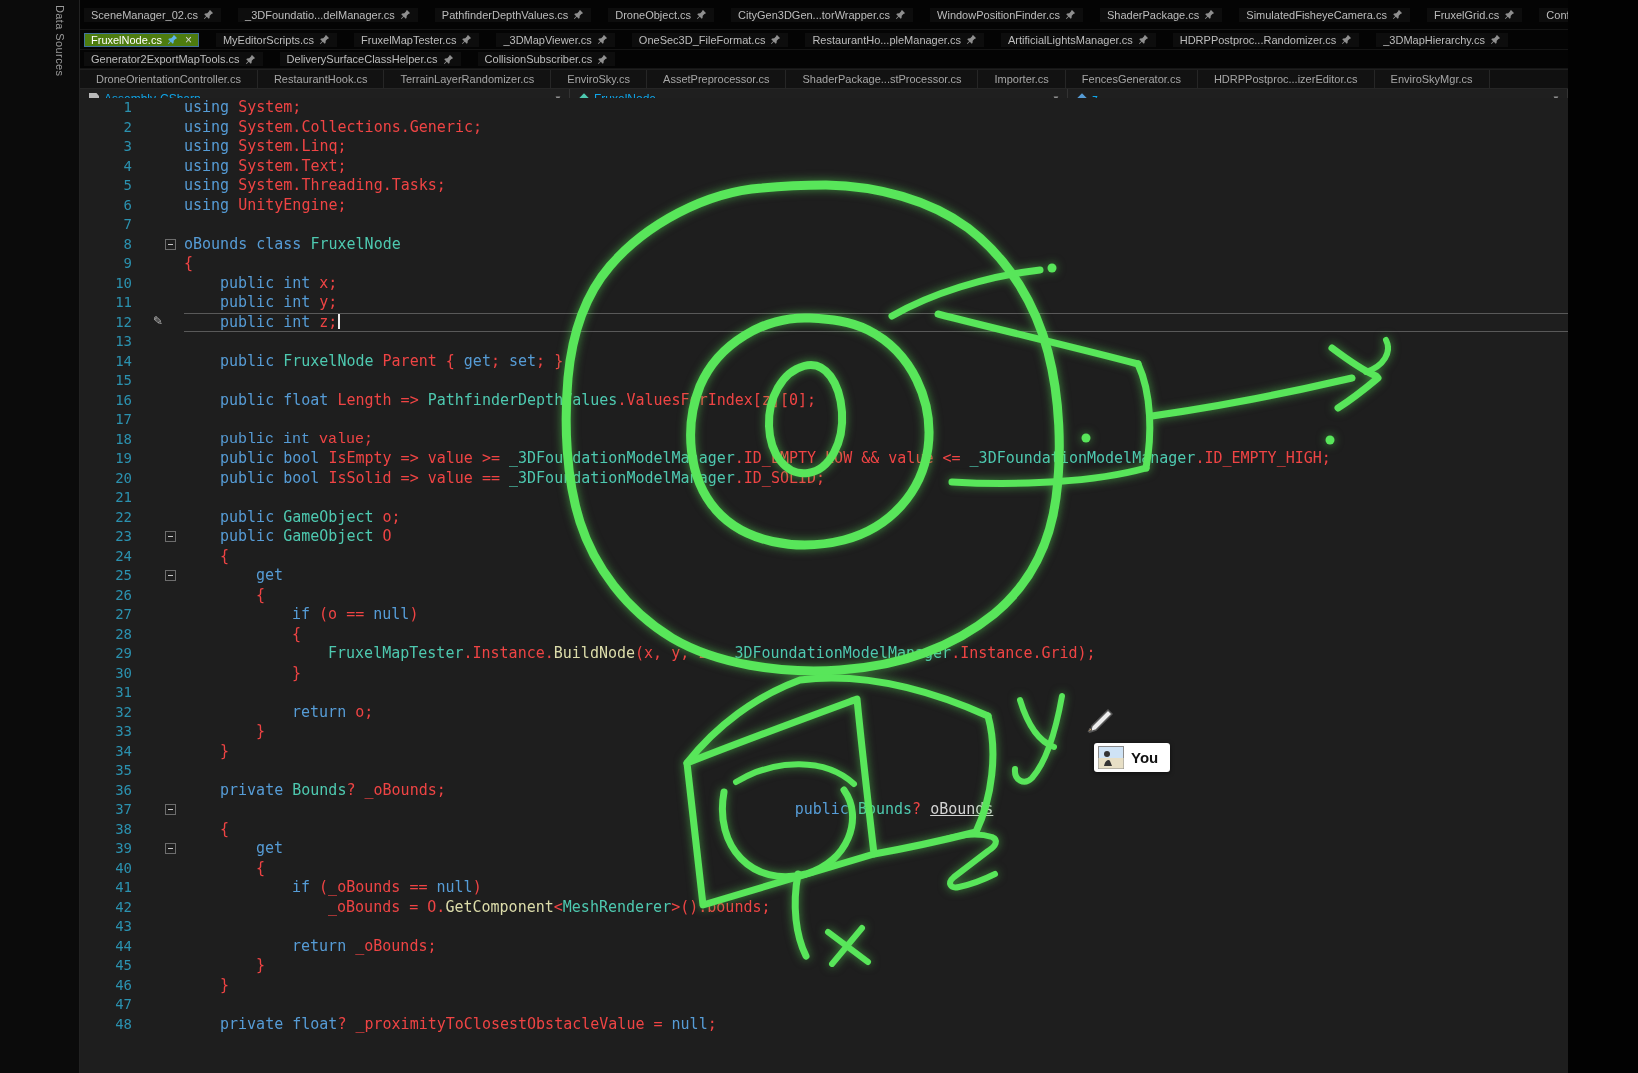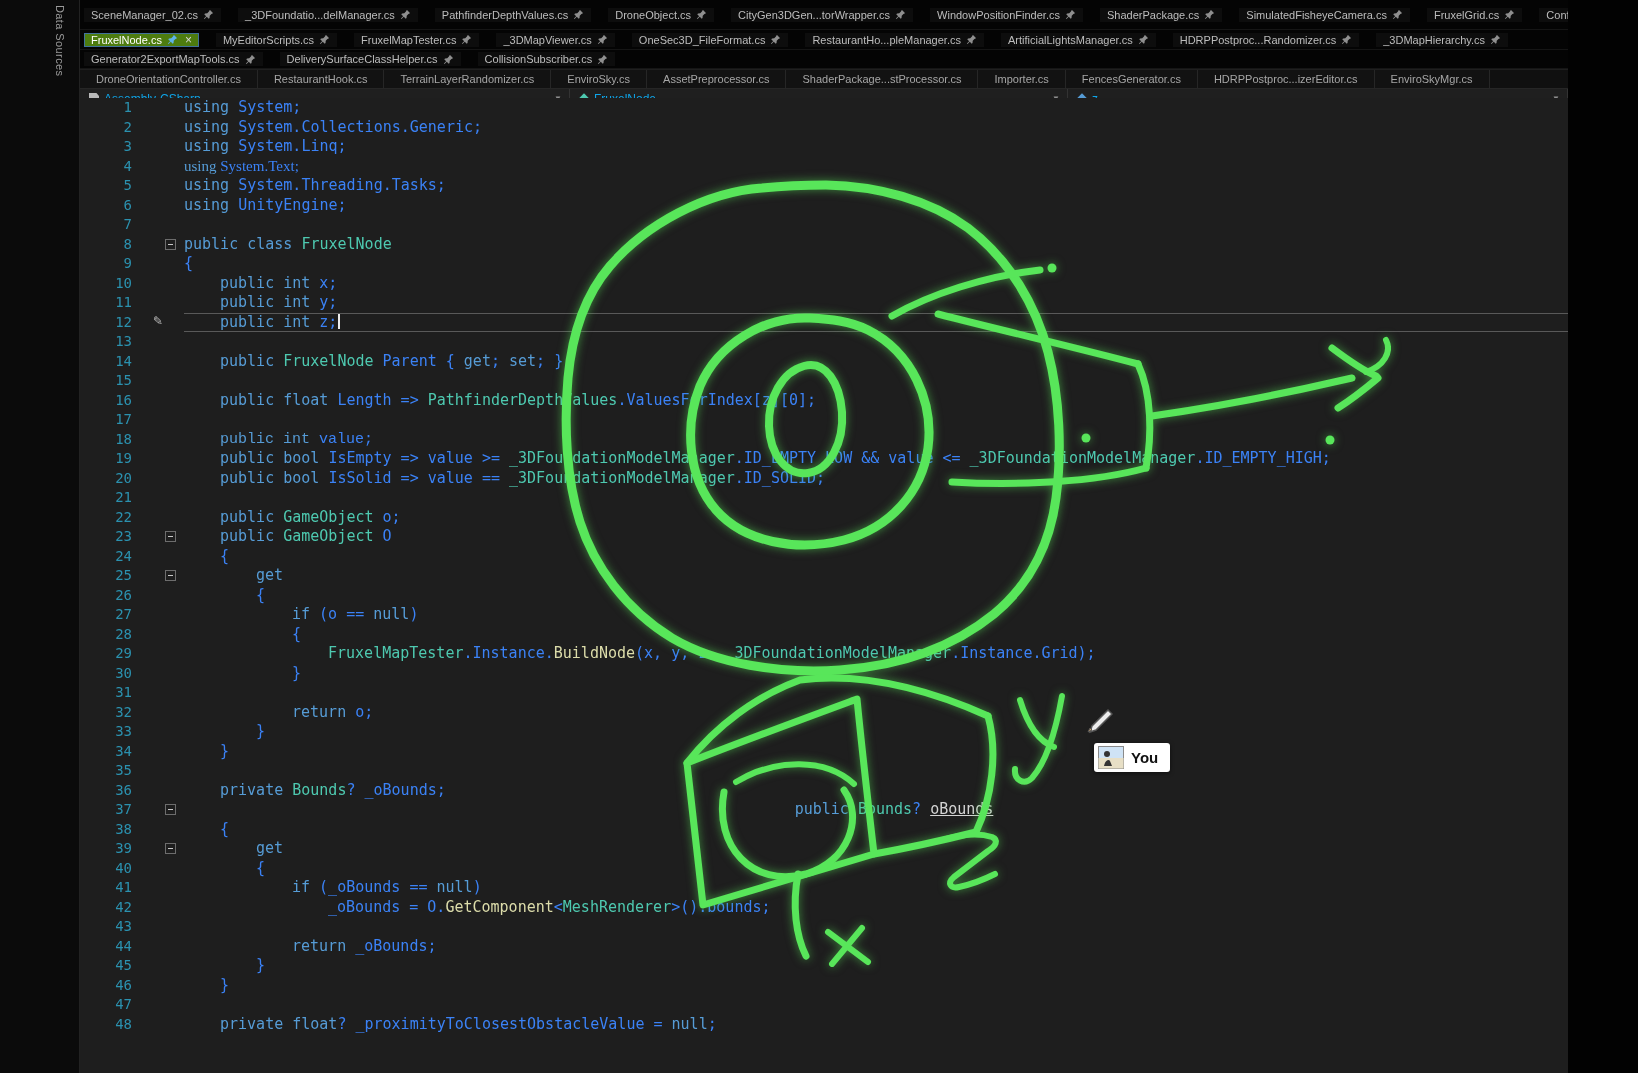--- a/index.html
+++ b/index.html
@@ -46,21 +46,21 @@
     overflow:hidden;font-family:"DejaVu Sans Mono","Liberation Mono",monospace;font-size:15px;}
   .cl{display:flex;height:19.5px;line-height:19.5px;white-space:pre;position:relative;}
   .ln{width:72px;flex:none;text-align:right;padding-right:20px;color:#2b91af;font-size:14px;}
   .fold{width:32px;flex:none;position:relative;}
   .foldbox{position:absolute;left:13px;top:4px;width:11px;height:11px;border:1px solid #6d6d6d;background:#1e1e1e;}
   .foldbox::after{content:"";position:absolute;left:2px;right:2px;top:4px;height:1px;background:#c8c8c8;}
   .edit-pencil{position:absolute;left:1px;top:1px;color:#bdbdbd;font-size:12px;
     font-family:"DejaVu Sans",sans-serif;line-height:14px;}
   .txt{flex:1;color:#d4d4d4;}
   .cur .txt{box-shadow:inset 0 1px 0 #595959, inset 0 -1px 0 #595959;}
-  .tok-k{color:#569cd6}.tok-t{color:#4ec9b0}.tok-m{color:#dcdcaa}.tok-p{color:#3b82f6}
+  .tok-k{color:#569cd6}.tok-t{color:#4ec9b0}.tok-m{color:#dcdcaa}.tok-p{color:#ef4444}
   .tok-u{color:#d4d4d4;text-decoration:underline;}
   .caret{display:inline-block;width:2px;height:15px;background:#ececec;vertical-align:-2px;margin-left:1px;}
 
   
   #annot{position:absolute;left:0;top:0;width:1638px;height:1073px;z-index:50;pointer-events:none;
     filter:drop-shadow(0 0 5px rgba(90,230,90,.55));}
 
   
   .pencil-cursor{position:absolute;left:1085px;top:707px;z-index:61;pointer-events:none;}
   .you-tag{position:absolute;left:1094px;top:743px;z-index:60;display:flex;align-items:center;gap:7px;
@@ -262,25 +262,25 @@
         <span class="nav-label">z</span>
         <span class="nav-arrow">▼</span>
       </div>
     </div>
 
     <div class="editor">
       <div id="code-area">
           <div class="cl"><span class="ln">1</span><span class="fold"></span><span class="txt" style="padding-left: 0px;"><span class="tok-k">using </span><span class="tok-p">System;</span></span></div>
           <div class="cl"><span class="ln">2</span><span class="fold"></span><span class="txt" style="padding-left: 0px;"><span class="tok-k">using </span><span class="tok-p">System.Collections.Generic;</span></span></div>
           <div class="cl"><span class="ln">3</span><span class="fold"></span><span class="txt" style="padding-left: 0px;"><span class="tok-k">using </span><span class="tok-p">System.Linq;</span></span></div>
-          <div class="cl"><span class="ln">4</span><span class="fold"></span><span class="txt" style="padding-left: 0px; font-family: Liberation Serif, serif;"><span class="tok-k">using </span><span class="tok-p">System.Text;</span></span></div>
+          <div class="cl"><span class="ln">4</span><span class="fold"></span><span class="txt" style="padding-left: 0px;"><span class="tok-k">using </span><span class="tok-p">System.Text;</span></span></div>
           <div class="cl"><span class="ln">5</span><span class="fold"></span><span class="txt" style="padding-left: 0px;"><span class="tok-k">using </span><span class="tok-p">System.Threading.Tasks;</span></span></div>
           <div class="cl"><span class="ln">6</span><span class="fold"></span><span class="txt" style="padding-left: 0px;"><span class="tok-k">using </span><span class="tok-p">UnityEngine;</span></span></div>
           <div class="cl"><span class="ln">7</span><span class="fold"></span><span class="txt" style="padding-left: 0px;"></span></div>
-          <div class="cl"><span class="ln">8</span><span class="fold"><span class="foldbox"></span></span><span class="txt" style="padding-left: 0px;"><span class="tok-k">public class </span><span class="tok-t">FruxelNode</span></span></div>
+          <div class="cl"><span class="ln">8</span><span class="fold"><span class="foldbox"></span></span><span class="txt" style="padding-left: 0px;"><span class="tok-k">oBounds class </span><span class="tok-t">FruxelNode</span></span></div>
           <div class="cl"><span class="ln">9</span><span class="fold"></span><span class="txt" style="padding-left: 0px;"><span class="tok-p">{</span></span></div>
           <div class="cl"><span class="ln">10</span><span class="fold"></span><span class="txt" style="padding-left: 36px;"><span class="tok-k">public int </span><span class="tok-p">x;</span></span></div>
           <div class="cl"><span class="ln">11</span><span class="fold"></span><span class="txt" style="padding-left: 36px;"><span class="tok-k">public int </span><span class="tok-p">y;</span></span></div>
           <div class="cl cur"><span class="ln">12</span><span class="fold"><span class="edit-pencil">✎</span></span><span class="txt" style="padding-left: 36px;"><span class="tok-k">public int </span><span class="tok-p">z;</span><span class="caret"></span></span></div>
           <div class="cl"><span class="ln">13</span><span class="fold"></span><span class="txt" style="padding-left: 0px;"></span></div>
           <div class="cl"><span class="ln">14</span><span class="fold"></span><span class="txt" style="padding-left: 36px;"><span class="tok-k">public </span><span class="tok-t">FruxelNode</span><span class="tok-p"> Parent { </span><span class="tok-k">get</span><span class="tok-p">; </span><span class="tok-k">set</span><span class="tok-p">; }</span></span></div>
           <div class="cl"><span class="ln">15</span><span class="fold"></span><span class="txt" style="padding-left: 0px;"></span></div>
           <div class="cl"><span class="ln">16</span><span class="fold"></span><span class="txt" style="padding-left: 36px;"><span class="tok-k">public float </span><span class="tok-p">Length =&gt; </span><span class="tok-t">PathfinderDepthValues</span><span class="tok-p">.ValuesForIndex[z][0];</span></span></div>
           <div class="cl"><span class="ln">17</span><span class="fold"></span><span class="txt" style="padding-left: 0px;"></span></div>
           <div class="cl"><span class="ln">18</span><span class="fold"></span><span class="txt" style="padding-left: 36px; font-family: Liberation Mono, monospace;"><span class="tok-k">public int </span><span class="tok-p">value;</span></span></div>

